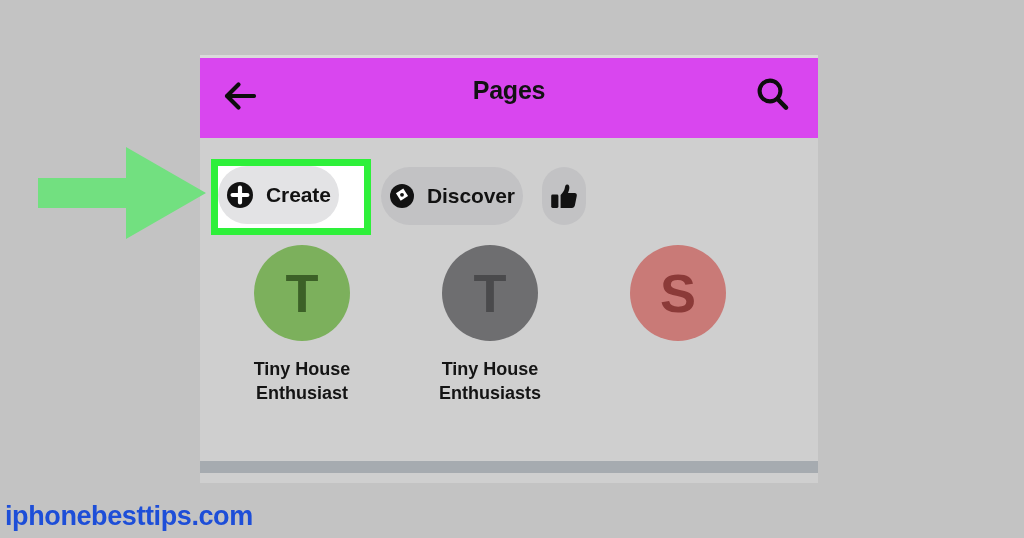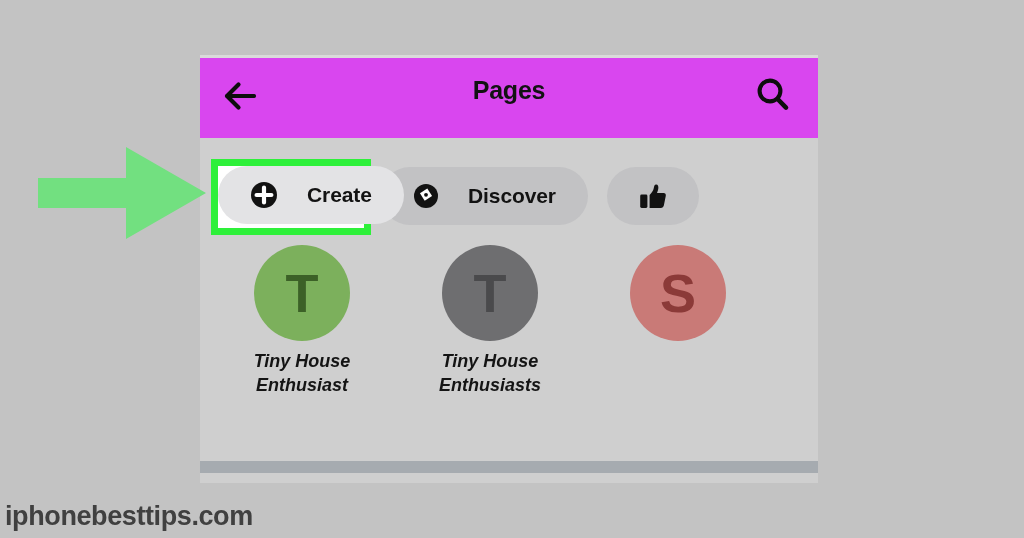--- a/index.html
+++ b/index.html
@@ -91,22 +91,22 @@
     box-sizing: border-box;
     overflow: hidden;
   }
   .chip {
     flex: 0 0 auto;
     height: 58px;
     border-radius: 29px;
     background: #c2c2c4;
     display: flex;
     align-items: center;
-    gap: 29px;
-    padding: 0 32px;
+    gap: 12px;
+    padding: 0 8px;
     box-sizing: border-box;
     cursor: pointer;
     white-space: nowrap;
   }
   .chip.is-highlighted {
     background: #e3e3e5;
   }
   .chip-label {
     font-size: 21px;
     font-weight: bold;
@@ -162,28 +162,27 @@
     height: 96px;
     border-radius: 50%;
     display: flex;
     align-items: center;
     justify-content: center;
     font-size: 54px;
     font-weight: bold;
     line-height: 1;
   }
   .page-name {
-    margin-top: 8px;
+    margin-top: 16px;
     font-size: 18px;
     font-weight: bold;
     color: #141414;
     text-align: center;
     line-height: 1.35;
     max-width: 130px;
-    font-style: italic;
   }
 
   
   #bottom-scrollbar-track {
     position: absolute;
     left: 0;
     bottom: 10px;
     width: 618px;
     height: 12px;
     background: #a6abb0;
@@ -200,21 +199,21 @@
     pointer-events: none;
   }
 
   
   #watermark {
     position: absolute;
     left: 5px;
     top: 501px;
     font-size: 27px;
     font-weight: bold;
-    color: #404040;
+    color: #1d4ed8;
     letter-spacing: -0.4px;
   }
 </style>
 </head>
 <body>
 
 <div id="phone-frame">
 
   <div id="app-header">
 

